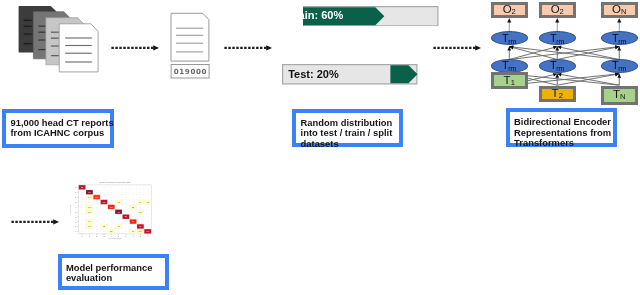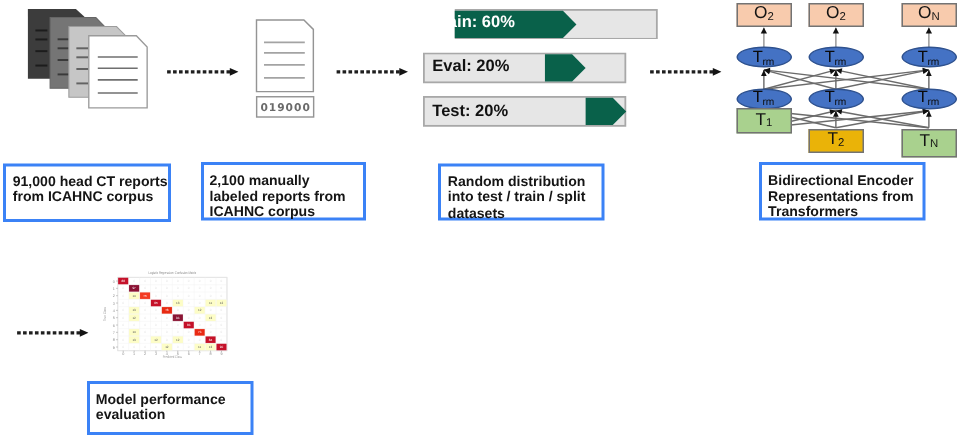--- a/index.html
+++ b/index.html
@@ -4,32 +4,32 @@
 <style>
   html,body{margin:0;padding:0;background:#ffffff;}
   body{width:640px;height:295px;position:relative;overflow:hidden;
        font-family:"Liberation Sans",sans-serif;
        -webkit-font-smoothing:antialiased;}
   #stage{position:absolute;left:0;top:0;width:640px;height:295px;}
   .abs{position:absolute;}
   svg{display:block;}
 
   
-  .cbox{position:absolute;background:#fff;border:2px solid #3b82f6;
+  .cbox{position:absolute;background:#fff;border:4px solid #3b82f6;
         box-sizing:border-box;}
   .cbox .ctext{position:absolute;font-weight:bold;font-size:9.4px;
         line-height:10.5px;color:#151515;white-space:pre;}
 
   
   .bar{position:absolute;box-sizing:border-box;}
   .bar .barlabel{position:absolute;font-weight:bold;font-size:11px;
         z-index:5;white-space:nowrap;}
 
   
-  .nodebox{position:absolute;box-sizing:border-box;border:1px solid #737373;
+  .nodebox{position:absolute;box-sizing:border-box;border:3px solid #737373;
         display:flex;align-items:center;justify-content:center;}
   .nodebox span{font-size:11.5px;color:#141414;line-height:1;}
   .nodebox span sub{font-size:7.6px;vertical-align:baseline;position:relative;top:1.1px;}
   .ell{position:absolute;box-sizing:border-box;background:#4472c4;
         border:1px solid #2f528f;border-radius:50%;
         display:flex;align-items:center;justify-content:center;}
   .ell span{font-size:11px;color:#0b0b0b;line-height:1;}
   .ell span sub{font-size:6.8px;vertical-align:baseline;position:relative;top:2.4px;left:-0.4px;}
 </style>
 </head>
@@ -107,27 +107,20 @@
   </svg>
 </div>
 
 <div class="abs" style="left:282px;top:5.9px;width:137px;height:81px;">
       <div class="bar" style="left: 0px; top: 0px; width: 135.5px; height: 20.5px; padding-left: 21px;">
         <svg width="135.5" height="20.5" viewBox="0 0 135.5 20.5">
           <rect x="0.6" y="0.6" width="134.3" height="19.3" fill="#e6e6e6" stroke="#a8a8a8" stroke-width="1.2"></rect>
           <path d="M0.00 1.2 H72.30 L81.30 10.25 L72.30 19.30 H0.00 Z" fill="#09614a"></path>
         </svg>
         <div class="barlabel" style="left: 6.2px; top: 3.3px; color: rgb(255, 255, 255);">Train: 60%</div>
-      </div>
-      <div class="bar" style="left: 0px; top: 29.2px; width: 135.5px; height: 20.5px;">
-        <svg width="135.5" height="20.5" viewBox="0 0 135.5 20.5">
-          <rect x="0.6" y="0.6" width="134.3" height="19.3" fill="#e6e6e6" stroke="#a8a8a8" stroke-width="1.2"></rect>
-          <path d="M81.30 1.2 H99.40 L108.40 10.25 L99.40 19.30 H81.30 Z" fill="#09614a"></path>
-        </svg>
-        <div class="barlabel" style="left: 6.2px; top: 3.3px; color: rgb(17, 17, 17);">Eval: 20%</div>
       </div>
       <div class="bar" style="left: 0px; top: 58.4px; width: 128px; height: 20.5px;">
         <svg width="135.5" height="20.5" viewBox="0 0 135.5 20.5">
           <rect x="0.6" y="0.6" width="134.3" height="19.3" fill="#e6e6e6" stroke="#a8a8a8" stroke-width="1.2"></rect>
           <path d="M108.40 1.2 H126.50 L135.50 10.25 L126.50 19.30 H108.40 Z" fill="#09614a"></path>
         </svg>
         <div class="barlabel" style="left: 6.2px; top: 3.3px; color: rgb(17, 17, 17);">Test: 20%</div>
       </div>
     </div>
 
@@ -338,25 +331,20 @@
         <text x="50.90" y="6.90" text-anchor="middle" font-size="2.45" fill="#8a8a8a" textLength="31.8" lengthAdjust="spacingAndGlyphs">Logistic Regression: Confusion Matrix</text>
         <text x="50.90" y="62.65" text-anchor="middle" font-size="2.45" fill="#9a9a9a" textLength="12.8" lengthAdjust="spacingAndGlyphs">Predicted Class</text>
         <text x="7.00" y="33.35" text-anchor="middle" font-size="2.45" fill="#9a9a9a" textLength="9.4" lengthAdjust="spacingAndGlyphs" transform="rotate(-90 7.00 33.35)">True Class</text>
       </svg>
     </div>
 
 <div class="cbox" style="left: 2.3px; top: 108.5px; width: 111.4px; height: 39.2px;">
       <div class="ctext" style="left: 4.2px; top: 5px;">91,000 head CT reports
 from ICAHNC corpus</div>
     </div>
-    <div class="cbox" style="left: 133.5px; top: 108.4px; width: 110.6px; height: 39.1px;">
-      <div class="ctext" style="left: 4.2px; top: 5px;">2,100 manually
-labeled reports from
-ICAHNC corpus</div>
-    </div>
     <div class="cbox" style="left: 292.4px; top: 108.6px; width: 110.4px; height: 38.9px; padding-left: 48px;">
       <div class="ctext" style="left: 4.2px; top: 5px;">Random distribution
 into test / train / split
 datasets</div>
     </div>
     <div class="cbox" style="left: 57.7px; top: 253.6px; width: 111px; height: 36.5px;">
       <div class="ctext" style="left: 4.2px; top: 5px;">Model performance
 evaluation</div>
     </div>
     <div class="cbox" style="left: 505.9px; top: 108.2px; width: 110.9px; height: 39.3px;">

